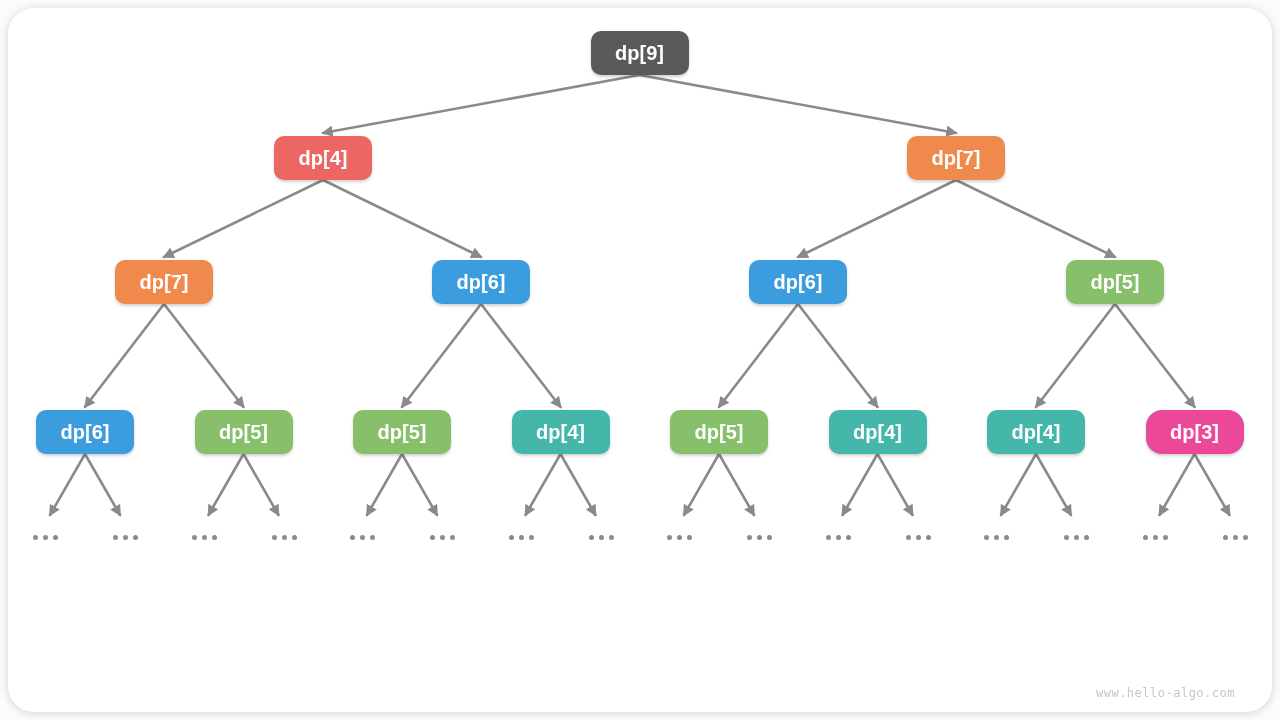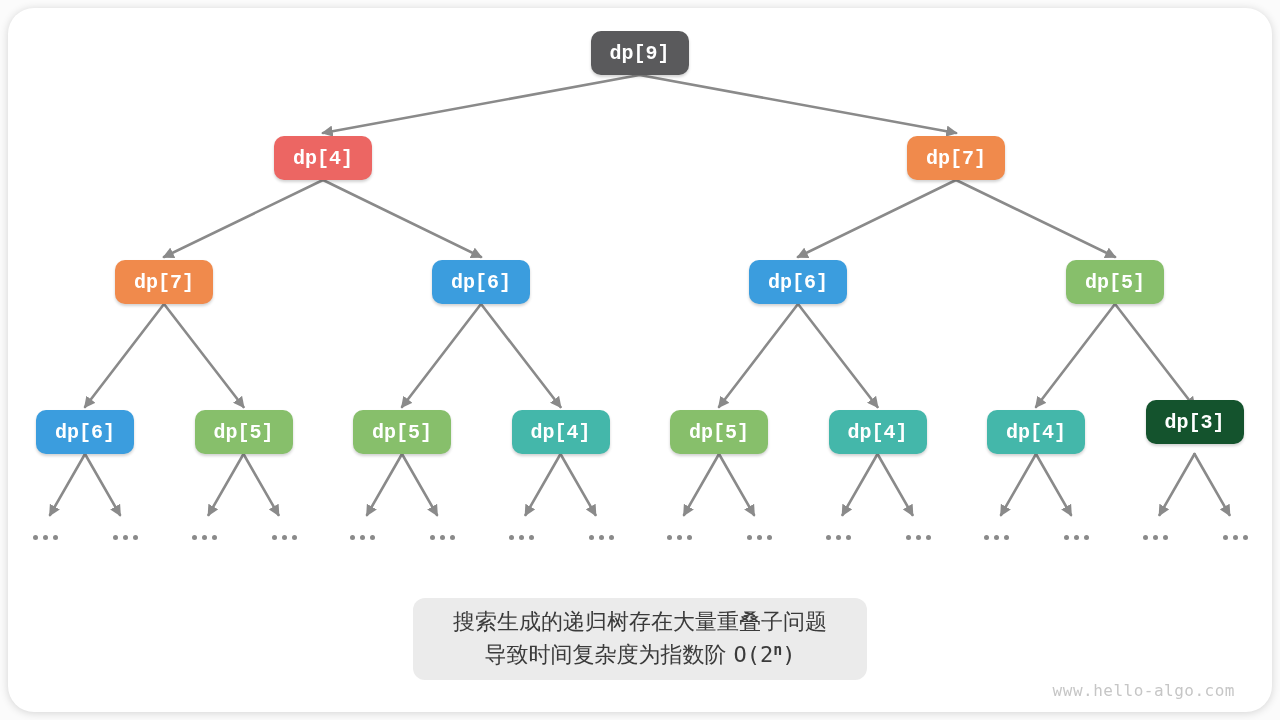--- a/index.html
+++ b/index.html
@@ -1,31 +1,31 @@
 <!DOCTYPE html>
 <html><head>
 <meta charset="utf-8">
 <style>
   html,body{margin:0;padding:0;background:#ffffff;}
   .canvas{position:relative;width:1280px;height:720px;background:#fbfbfb;font-family:"DejaVu Sans",sans-serif;overflow:hidden;}
   .card{position:absolute;left:8px;top:8px;width:1264px;height:704px;background:#ffffff;border-radius:26px;box-shadow:0 1px 9px rgba(0,0,0,0.16);}
   .edges-svg{position:absolute;left:0;top:0;width:1280px;height:720px;pointer-events:none;}
   .edges-svg line{stroke-linecap:round;}
   .node{position:absolute;width:98px;height:44px;border-radius:10px;display:flex;align-items:center;justify-content:center;
-        color:#ffffff;font-family:Liberation Mono, monospace;font-weight:700;font-size:20px;letter-spacing:0px;
+        color:#ffffff;font-family:Liberation Sans, sans-serif;font-weight:700;font-size:20px;letter-spacing:0px;
         box-shadow:0 2px 3px rgba(0,0,0,0.18);}
   .dots{position:absolute;display:flex;gap:5px;align-items:center;}
   .dot{width:5px;height:5px;border-radius:50%;background:#8A8A8A;}
   .caption{position:absolute;left:413px;top:598px;width:454px;height:82px;border-radius:12px;
            display:flex;flex-direction:column;align-items:center;justify-content:center;
            font-size:22px;line-height:33px;font-weight:500;}
   .caption .row{display:flex;align-items:baseline;white-space:pre;}
   .formula{font-family:"DejaVu Sans Mono",monospace;font-size:22px;}
   .formula-sup{font-family:"DejaVu Sans Mono",monospace;font-weight:700;font-size:15px;vertical-align:super;position:relative;top:-7px;}
-  .watermark{position:absolute;right:45px;bottom:20px;font-family:"DejaVu Sans Mono",monospace;font-size:16px;letter-spacing:0.5px;}
+  .watermark{position:absolute;right:45px;bottom:20px;font-family:"DejaVu Sans Mono",monospace;font-size:12px;letter-spacing:0.5px;}
 </style>
 </head>
 <body>
 
 <div class="canvas">
   <div class="card"></div>
 
   <svg class="edges-svg" viewBox="0 0 1280 720">
     <defs>
       <marker id="arrowhead" viewBox="0 0 10 10" refX="8.5" refY="5" markerWidth="4.4" markerHeight="4.4" orient="auto">
@@ -74,21 +74,21 @@
       <div class="node" style="left: 432px; top: 260px; background: rgb(59, 157, 222);">dp[6]</div>
       <div class="node" style="left: 749px; top: 260px; background: rgb(59, 157, 222);">dp[6]</div>
       <div class="node" style="left: 1066px; top: 260px; background: rgb(135, 191, 107);">dp[5]</div>
       <div class="node" style="left: 36px; top: 410px; background: rgb(59, 157, 222);">dp[6]</div>
       <div class="node" style="left: 194.5px; top: 410px; background: rgb(135, 191, 107);">dp[5]</div>
       <div class="node" style="left: 353px; top: 410px; background: rgb(135, 191, 107);">dp[5]</div>
       <div class="node" style="left: 511.5px; top: 410px; background: rgb(68, 183, 170);">dp[4]</div>
       <div class="node" style="left: 670px; top: 410px; background: rgb(135, 191, 107);">dp[5]</div>
       <div class="node" style="left: 828.5px; top: 410px; background: rgb(68, 183, 170);">dp[4]</div>
       <div class="node" style="left: 987px; top: 410px; background: rgb(68, 183, 170);">dp[4]</div>
-      <div class="node" style="left: 1145.5px; top: 400px; background: #14532d;">dp[3]</div>
+      <div class="node" style="left: 1145.5px; top: 410px; background: #ec4899; border-radius: 16px;">dp[3]</div>
     </div>
   <div id="ellipsis-layer">
       <div class="dots" title="..." style="left: 33px; top: 534.5px;">
         <span class="dot"></span>
         <span class="dot"></span>
         <span class="dot"></span>
       </div>
       <div class="dots" title="..." style="left: 113px; top: 534.5px;">
         <span class="dot"></span>
         <span class="dot"></span>
@@ -159,19 +159,15 @@
         <span class="dot"></span>
         <span class="dot"></span>
       </div>
       <div class="dots" title="..." style="left: 1222.5px; top: 534.5px;">
         <span class="dot"></span>
         <span class="dot"></span>
         <span class="dot"></span>
       </div>
     </div>
 
-  <div class="caption" id="caption-box" style="background: rgb(235, 235, 235); color: rgb(59, 59, 59);">
-    <div class="row">搜索生成的递归树存在大量重叠子问题</div>
-    <div class="row"><span>导致时间复杂度为指数阶 </span><span class="formula">O(2</span><span class="formula-sup">n</span><span class="formula">)</span></div>
-  </div>
 
   <div class="watermark" style="color: rgb(198, 198, 198);">www.hello-algo.com</div>
 </div>
 
 </body></html>

